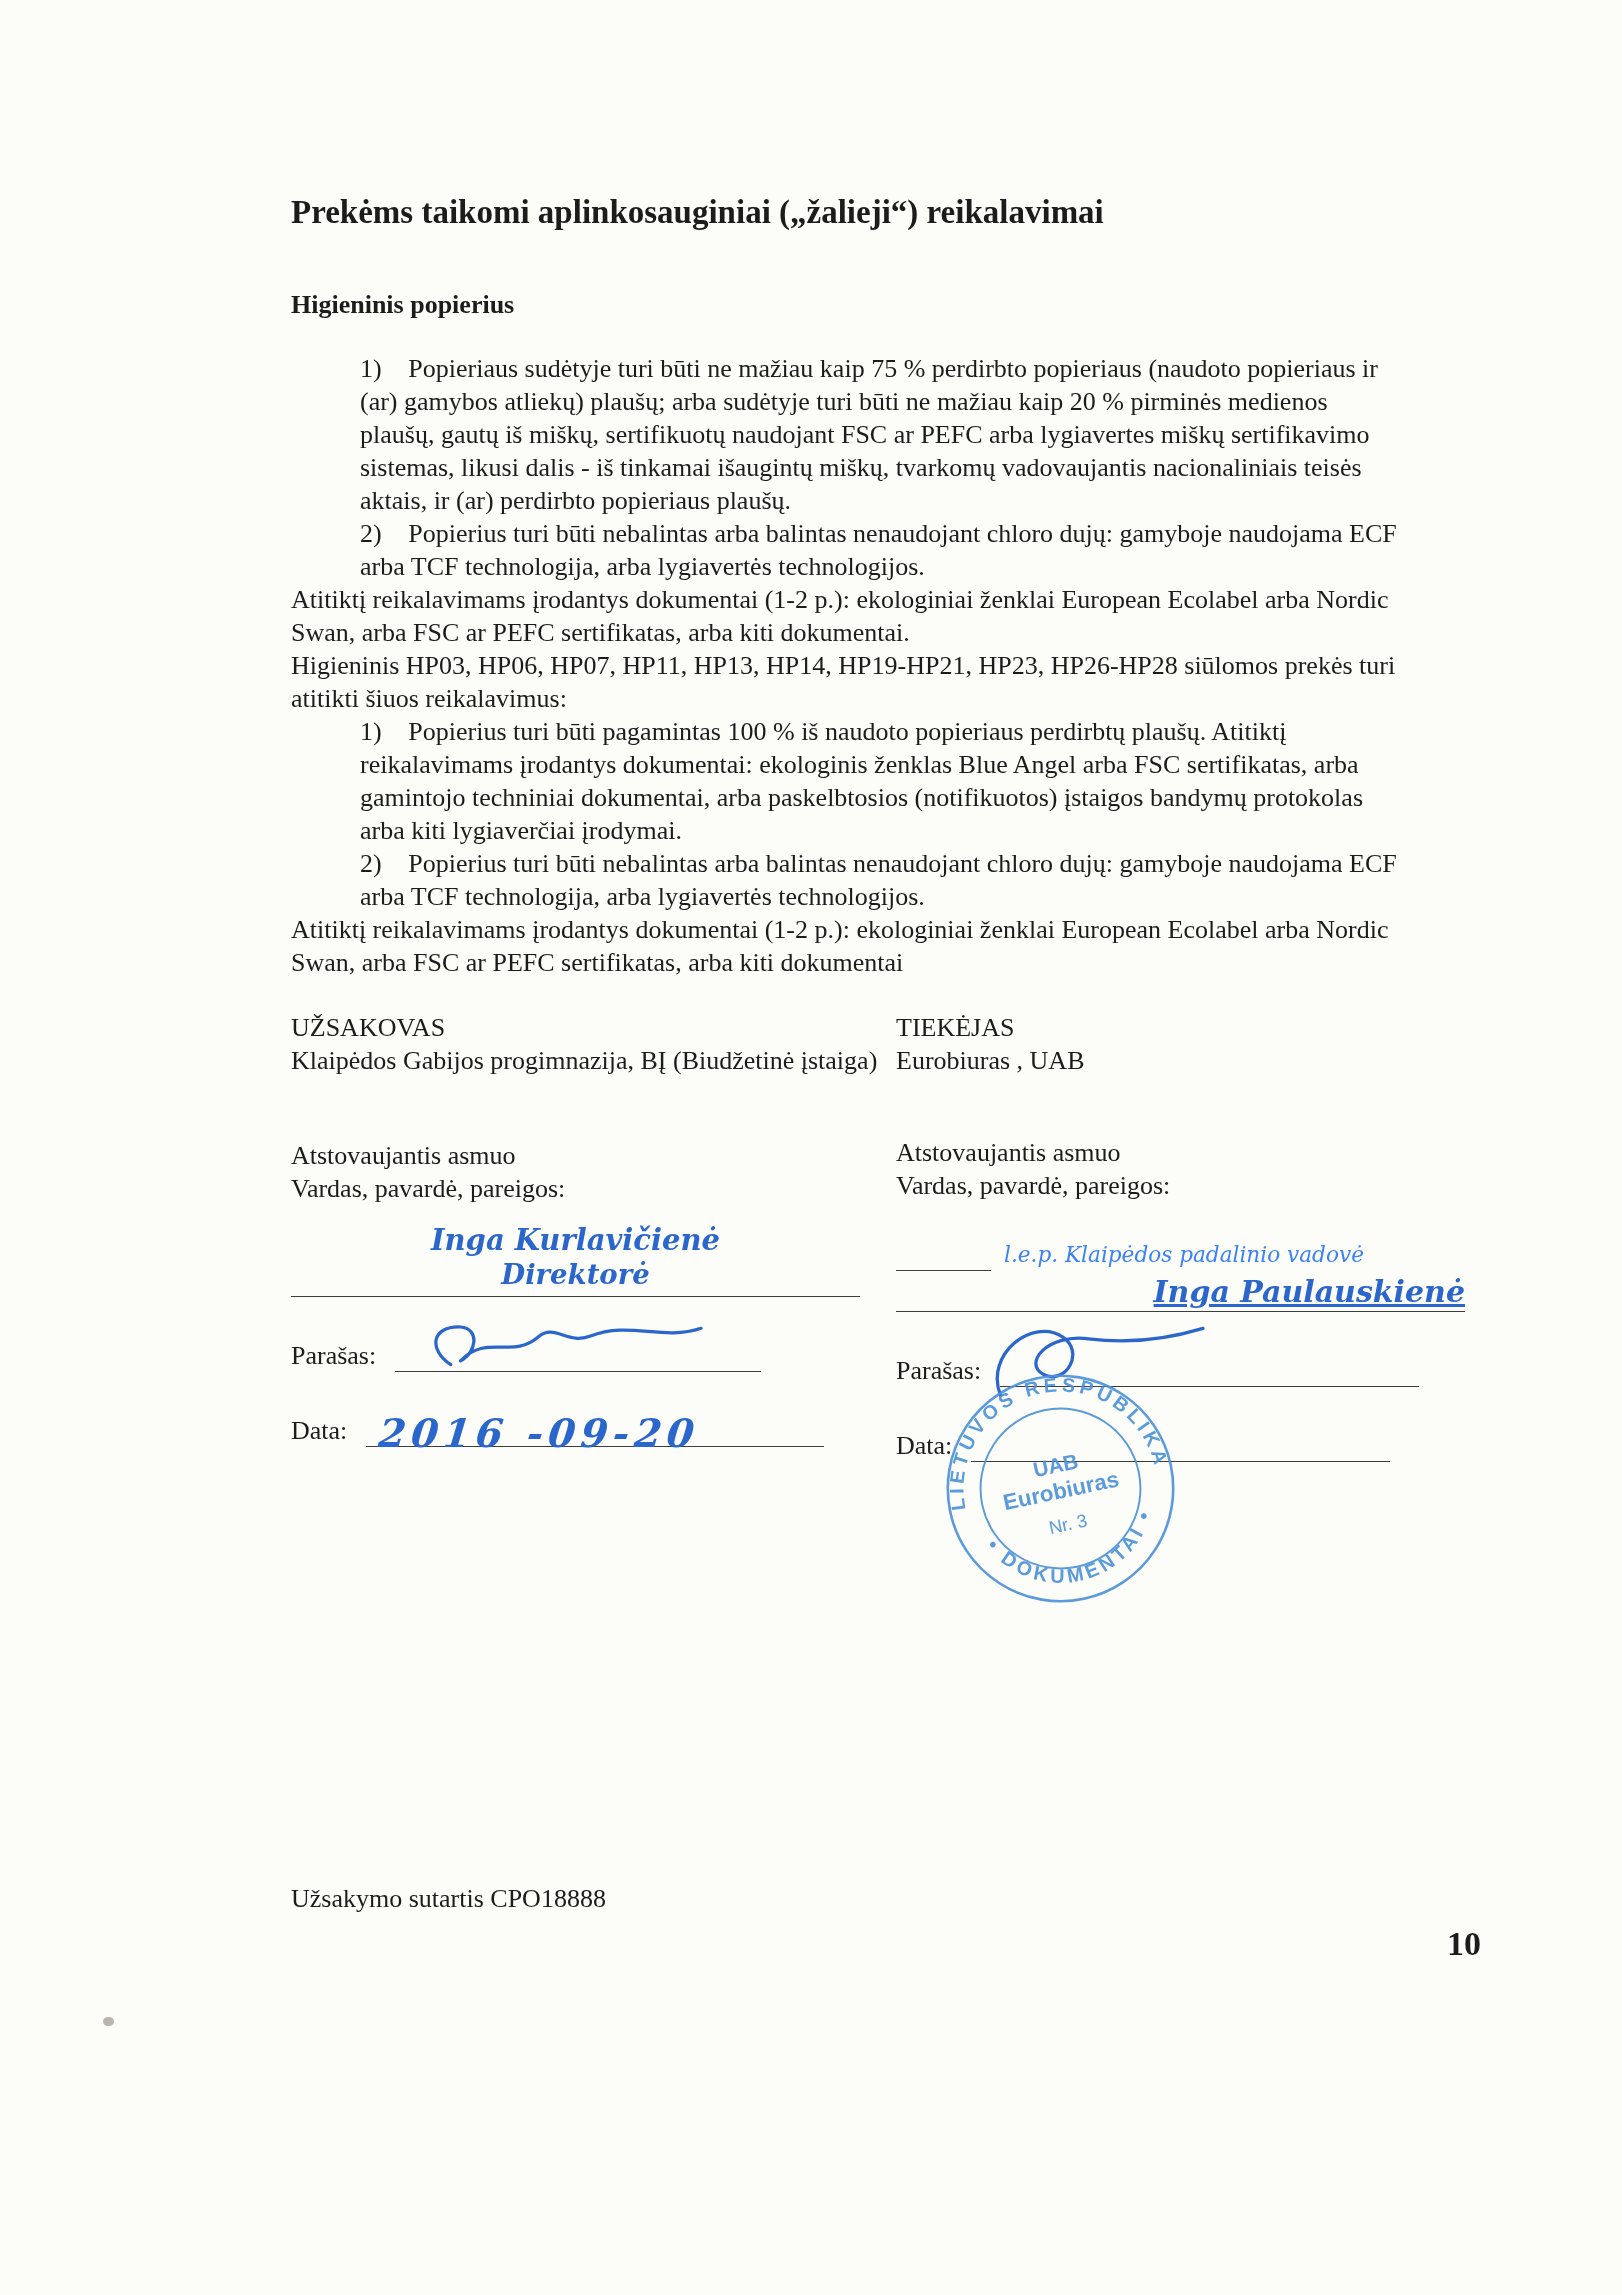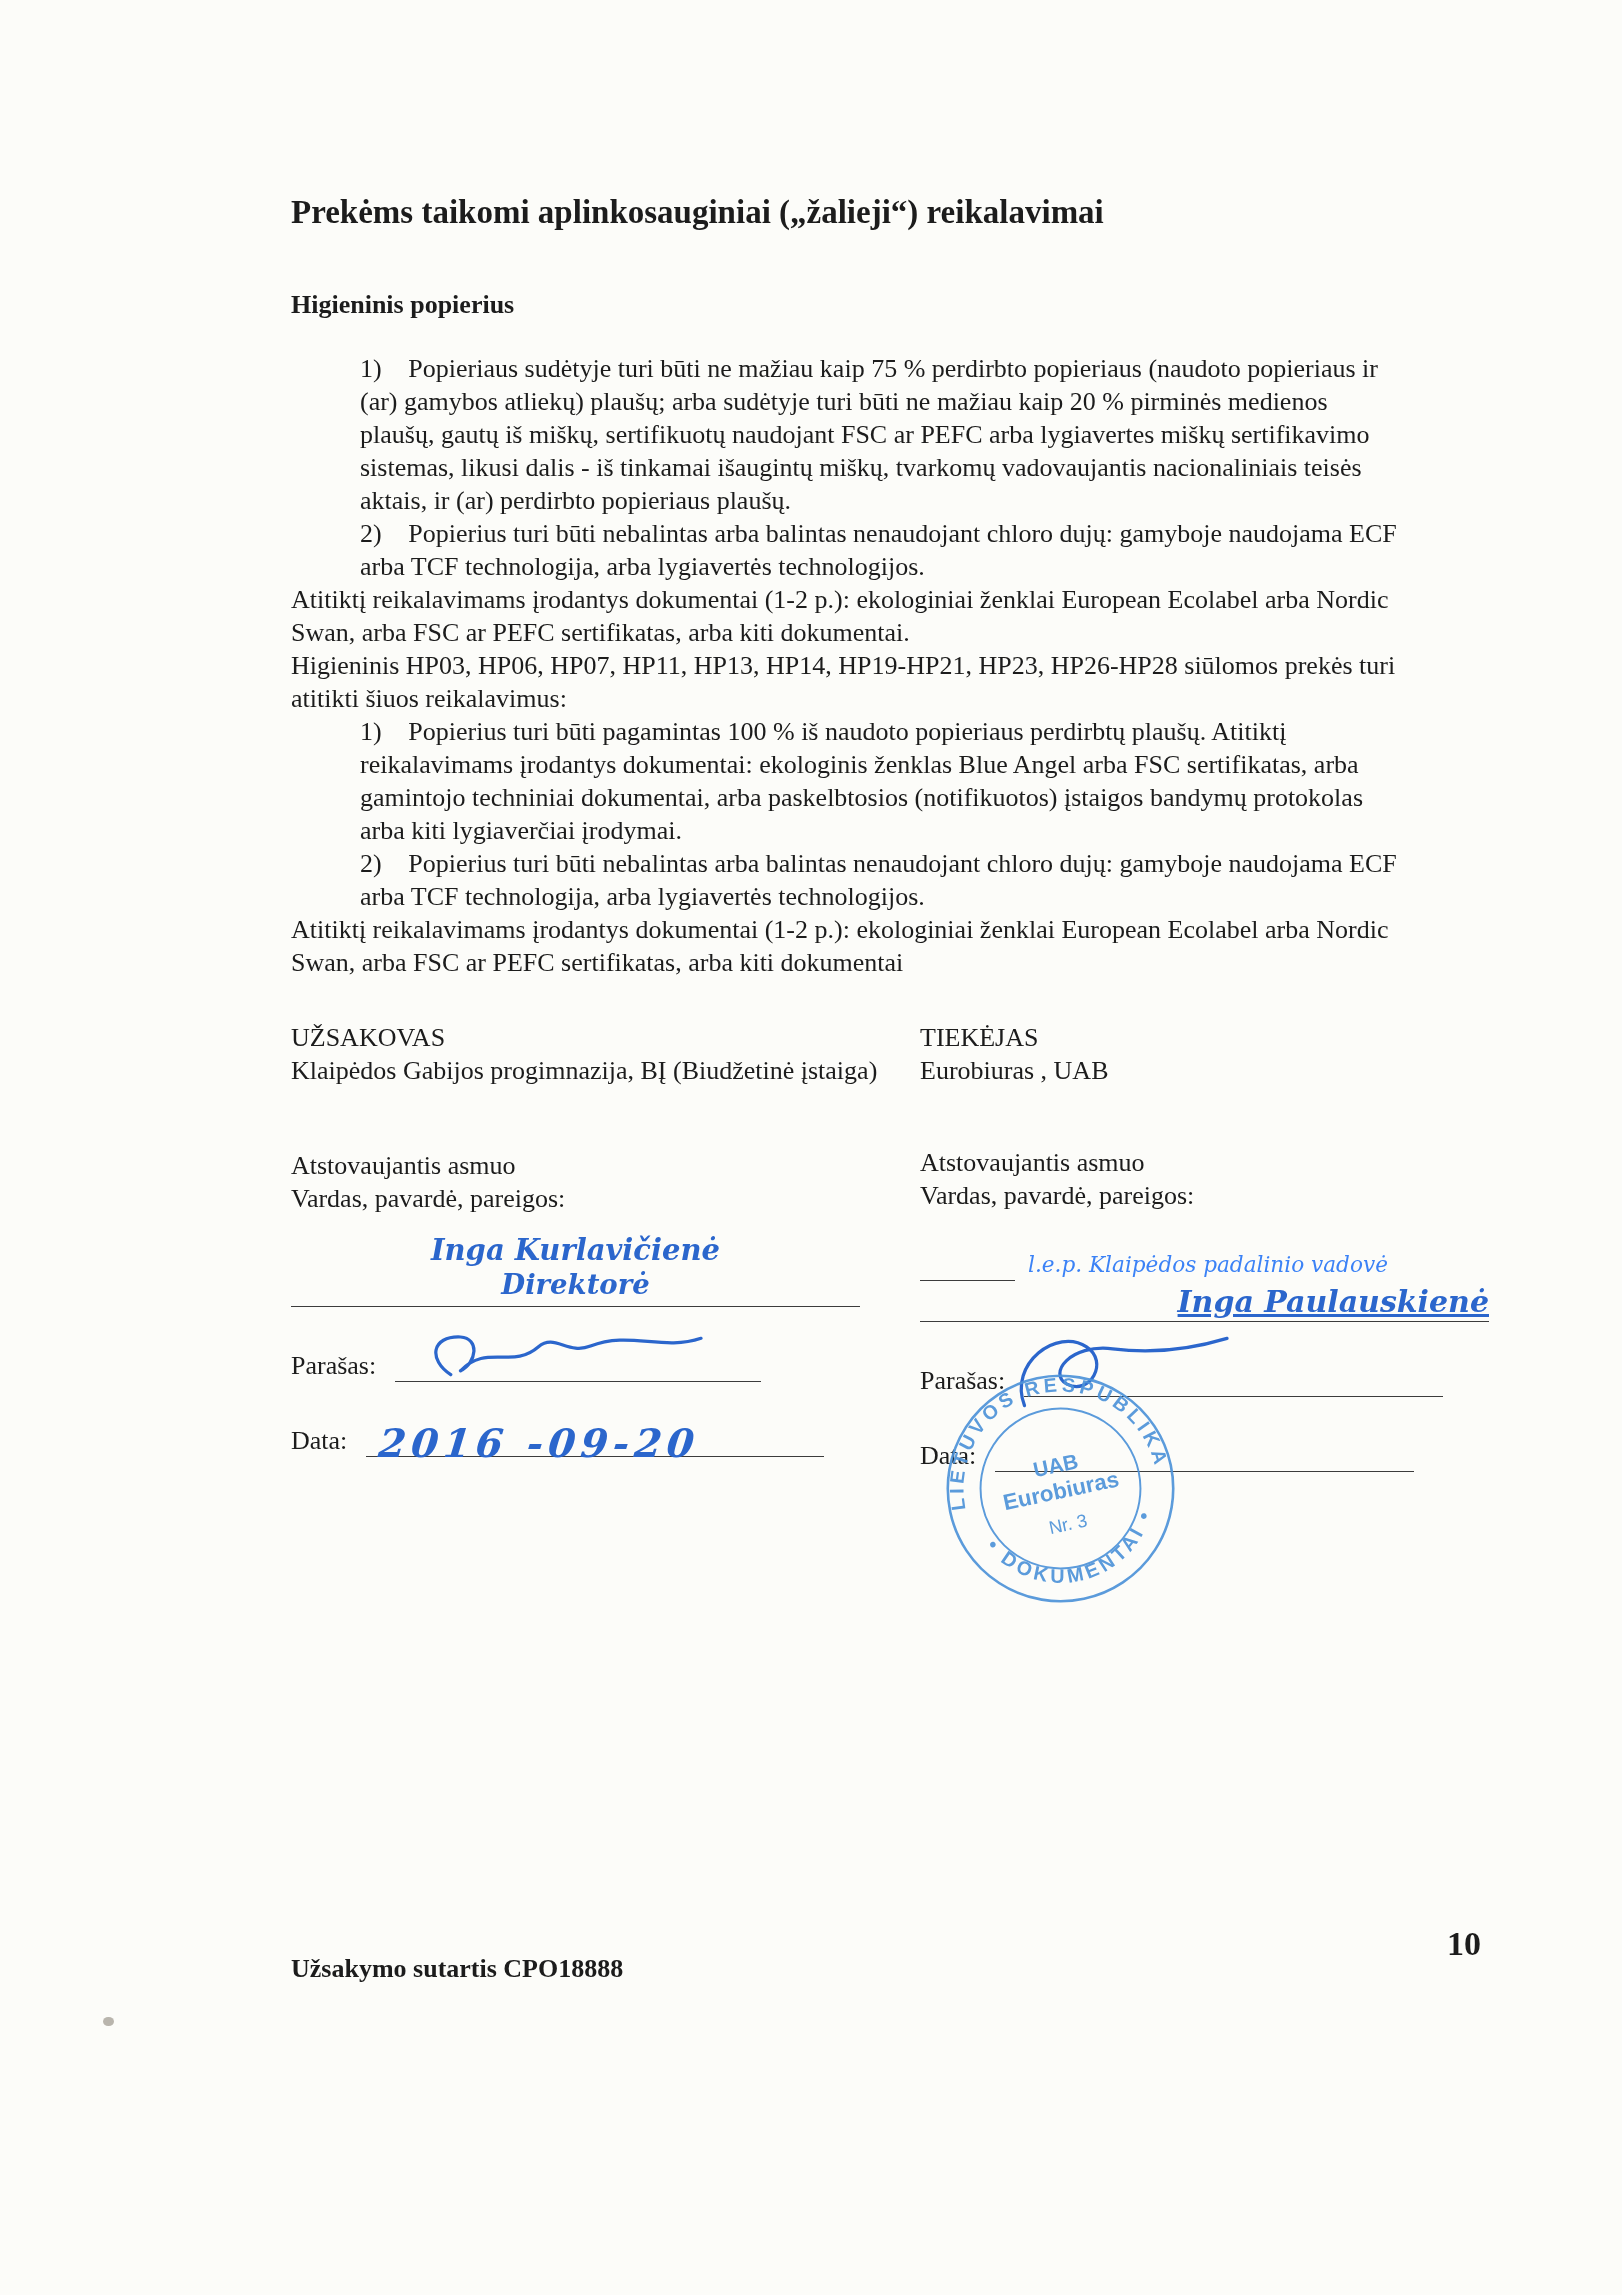--- a/index.html
+++ b/index.html
@@ -28,22 +28,21 @@
   .section-heading {
     font-weight:bold;
     margin:0 0 31px 0;
   }
   .para { margin:0; }
   .num-item { margin-left:69px; }
   .num-item .num { display:inline-block; min-width:30px; margin-right:18.3px; }
   .parties {
     display:flex;
     width:1178px;
-    margin-top:42px;
-    gap:24px;
+    margin-top:32px;
   }
   .col-left  { width:605px; flex:0 0 605px; }
   .col-right { flex:1; }
   .party-label { font-weight:normal; }
   .rep-block-left  { margin-top:62px; }
   .rep-block-right { margin-top:59px; }
   .rep-line { margin:0; }
 
   
   .hand       { color:#2b66cc; font-style:italic; font-weight:bold; font-family:"DejaVu Serif", serif; }
@@ -98,22 +97,22 @@
 
   .stamp {
     position:absolute;
     left:936px; top:1364px;
     width:249px; height:249px;
     transform:rotate(-12deg);
     opacity:0.92;
   }
 
   .footer-left {
-    position:absolute; left:291px; top:1954px;
-    font-weight:bold; font-size:26px;
+    position:absolute; left:291px; top:1884px;
+    font-weight:normal; font-size:26px;
   }
   .footer-page {
     position:absolute; left:1447px; top:1925px;
     font-weight:bold; font-size:34px;
   }
   .scan-speck {
     position:absolute; left:103px; top:2017px;
     width:10.5px; height:9.2px; border-radius:50%;
     background:#b9b5ad; filter:blur(0.7px);
   }

